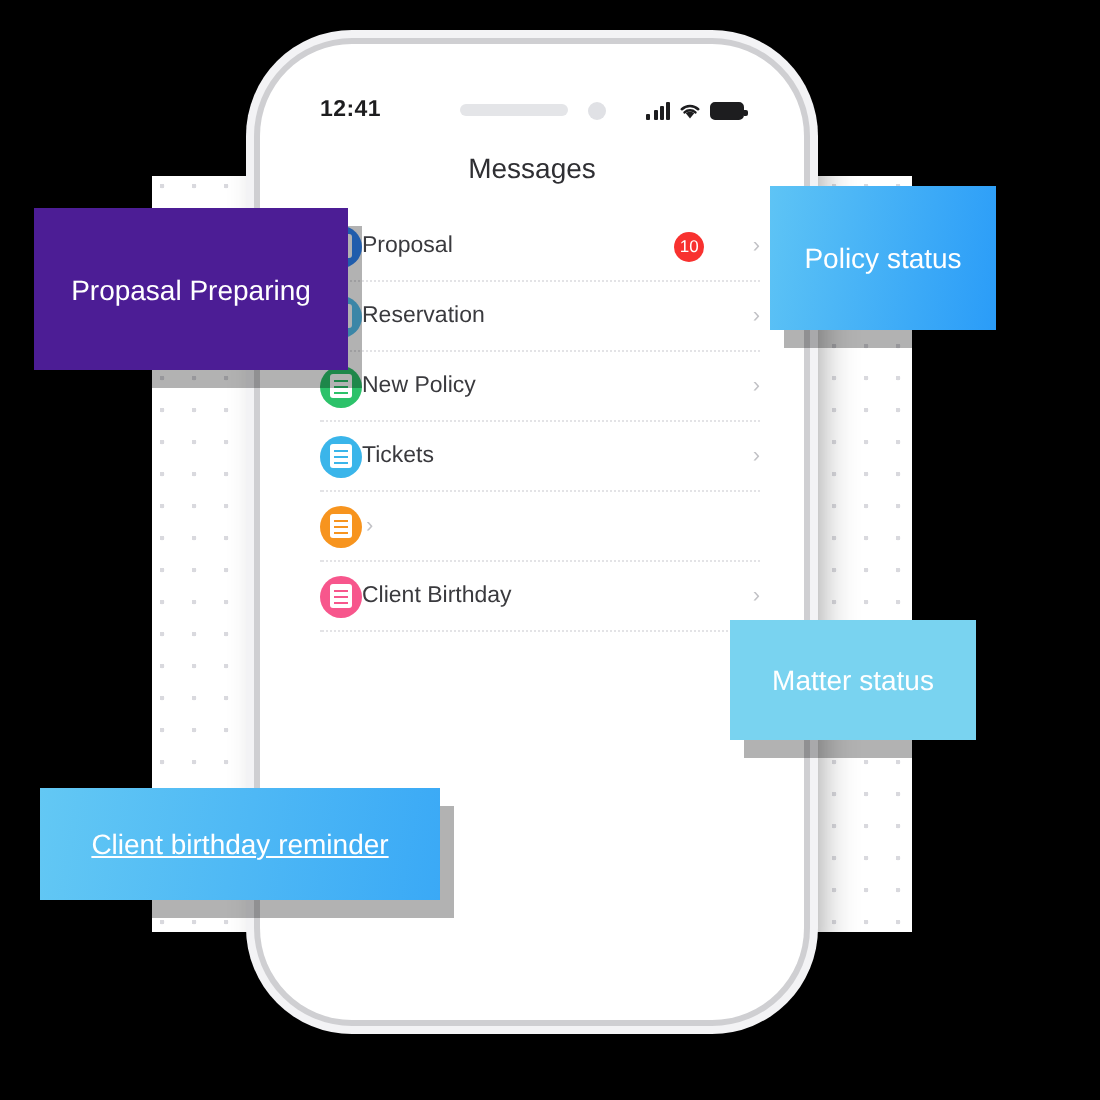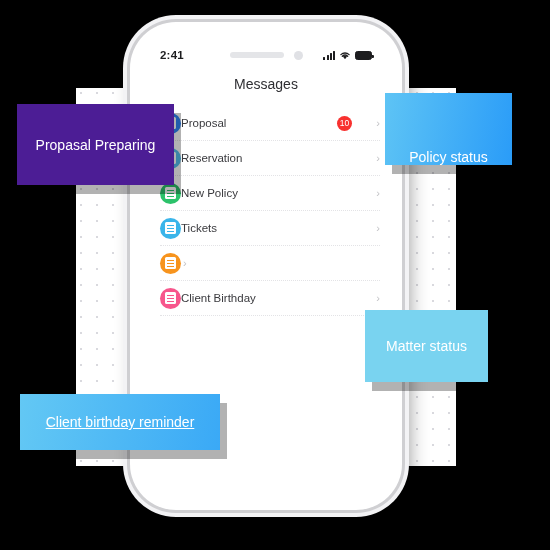--- a/index.html
+++ b/index.html
@@ -260,28 +260,27 @@
   .callout span { display:block; }
 
   .callout-proposal {
     left: 17px;  top: 104px;
     width: 157px; height: 81px;
     background: #4c1d95;
     font-size: 14px;
   }
   .callout-policy-status {
     left: 385px; top: 93px;
-    width: 127px; height: 72px;
+    width: 113px; height: 72px;
     background: linear-gradient(100deg, #5ec4f5 0%, #2a9cf8 100%);
     font-size: 14px;
-    align-items: flex-end;
   }
   .callout-matter-status {
     left: 365px; top: 310px;
-    width: 123px; height: 72px;
+    width: 123px; height: 60px;
     background: #79d3f0;
     font-size: 14px;
   }
   .callout-birthday {
     left: 20px;  top: 394px;
     width: 200px; height: 56px;
     background: linear-gradient(100deg, #63c8f4 0%, #3aa9f6 100%);
     font-size: 14px;
     text-decoration: underline;
   }
@@ -295,21 +294,21 @@
 
   <div class="phone">
     <div class="phone-inner">
 
       <div class="notch">
         <div class="speaker"></div>
         <div class="camera"></div>
       </div>
 
       <div class="statusbar">
-        <div class="status-time">2:41</div>
+        <div class="status-time">12:41</div>
         <div class="status-icons">
           <div class="sig">
               <i></i>
               <i></i>
               <i></i>
               <i></i>
             </div>
           <svg width="12" height="10" viewBox="0 0 12 10">
             <path d="M6 9.2 L3.9 6.6 a3.3 3.3 0 0 1 4.2 0 Z" fill="#1d1d1f"></path>
             <path d="M1.9 4.6 a6 6 0 0 1 8.2 0" stroke="#1d1d1f" stroke-width="1.3" fill="none" stroke-linecap="round"></path>

